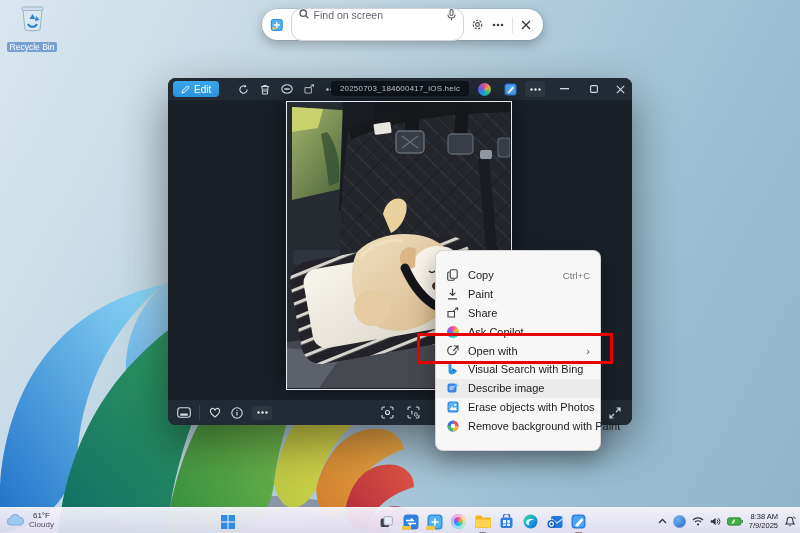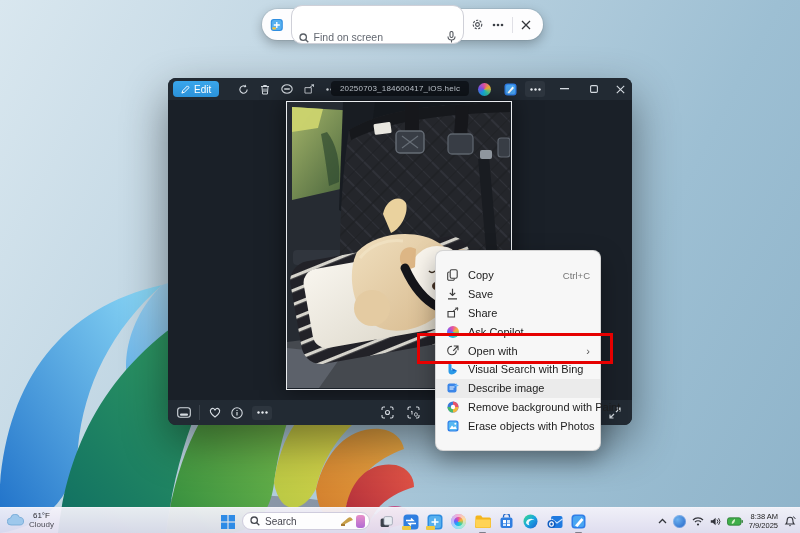--- a/index.html
+++ b/index.html
@@ -11,22 +11,22 @@
   
   #bloom { position:absolute; left:0; top:233px; width:430px; height:300px; pointer-events:none; }
   #recycle-bin { position:absolute; left:6px; top:4px; width:52px; text-align:center; cursor:default; }
   #recycle-bin .rb-label { display:inline-block; margin-top:1px; font-size:8.5px; color:#fff;
       background:rgba(70,125,190,.65); padding:0 3px; border-radius:2px; }
 
   
   #find-bar { position:absolute; left:262px; top:9px; width:281px; height:31px; background:#fdfdfe;
       border-radius:16px; box-shadow:0 4px 12px rgba(0,0,0,.28), 0 0 0 1px rgba(0,0,0,.06);
       display:flex; align-items:center; padding:0 10px 0 8px; gap:7px; }
-  #find-pill { flex:0 0 173px; height:39px; border:1px solid #cfd0d8; border-radius:11px;
-      display:flex; align-items:flex-end; padding:0 7px; gap:5px; background:#fff; }
+  #find-pill { flex:0 0 173px; height:33px; border:1px solid #cfd0d8; border-radius:11px;
+      display:flex; align-items:flex-start; padding:0 7px; gap:5px; background:#fff; }
   #find-pill .ph { font-size:10.5px; color:#636871; flex:1; }
   .fb-btn { width:18px; height:18px; display:flex; align-items:center; justify-content:center; border-radius:4px; }
   .fb-div { width:1px; height:16px; background:#e0e0e6; }
 
   
   #photos-win { position:absolute; left:168px; top:78px; width:464px; height:347px; border-radius:8px;
       background:#1a2028; box-shadow:0 18px 45px rgba(0,0,0,.45); overflow:hidden; }
   #pw-titlebar { position:absolute; left:0; top:0; right:0; height:22px; background:#222a33;
       display:flex; align-items:center; }
   #pw-bottombar { position:absolute; left:0; bottom:0; right:0; height:25px; background:#222a33;
@@ -117,20 +117,30 @@
     <path d="M162 52 C 192 42 210 44 222 56 C 178 80 150 122 140 176 C 118 150 120 94 162 52 Z" fill="url(#gB2)" opacity=".9"></path>
     <path d="M58 300 C 68 208 112 118 228 60 C 254 48 274 50 288 62 C 222 110 182 180 166 300 Z" fill="url(#gT)"></path>
     <path d="M166 300 C 180 192 232 110 334 94 C 302 140 282 190 274 250 C 270 286 248 300 226 300 Z" fill="url(#gG)"></path>
     <path d="M334 94 C 354 88 366 94 374 104 C 334 130 308 170 298 216 C 288 176 298 122 334 94 Z" fill="#b8e060" opacity=".85"></path>
     <path d="M274 250 C 280 204 302 168 342 158 C 362 154 374 162 380 172 C 346 190 324 220 316 256 C 302 282 280 282 274 250 Z" fill="url(#gY)"></path>
     <path d="M316 256 C 326 216 350 194 380 196 C 394 197 402 206 404 216 C 376 226 354 246 346 274 C 332 292 318 284 316 256 Z" fill="url(#gO)"></path>
     <path d="M346 274 C 352 244 372 228 396 232 C 408 235 414 244 414 254 C 394 260 374 272 368 294 C 356 302 348 292 346 274 Z" fill="url(#gR)"></path>
     <path d="M368 294 C 374 278 388 270 402 274 C 410 277 414 284 413 290 C 398 292 384 296 378 300 L 366 300 Z" fill="#c34f86"></path>
   </svg>
 
+  <div id="recycle-bin">
+    <svg width="27" height="28" viewBox="0 0 27 28">
+      <path d="M4 6 L23 6 L21 26 Q13.5 28 6 26 Z" fill="#dce8f0" stroke="#9ab4c6" stroke-width="1"></path>
+      <rect x="3" y="3" width="21" height="3.5" rx="1.5" fill="#cfe0ec" stroke="#9ab4c6" stroke-width="1"></rect>
+      <path d="M13.5 10 l3 5 h-6 Z" fill="#2f7fd4"></path>
+      <path d="M9 20 a5 5 0 0 0 9 0" fill="none" stroke="#2f7fd4" stroke-width="2"></path>
+      <path d="M17 12 l3.5 4 -4.5 1" fill="#2f7fd4"></path>
+    </svg>
+    <div class="rb-label">Recycle Bin</div>
+  </div>
 
   <div id="find-bar">
     <svg width="18" height="18" viewBox="0 0 18 18">
       <rect x="1" y="1" width="16" height="16" rx="4" fill="#2f8ee0"></rect>
       <rect x="2.5" y="2.5" width="13" height="13" rx="3" fill="#56b0ef"></rect>
       <path d="M9 5 v8 M5 9 h8" stroke="#fff" stroke-width="1.8"></path>
       <rect x="3" y="12" width="5" height="3" rx="1" fill="#f2c33c"></rect>
     </svg>
     <div id="find-pill">
       <svg width="10" height="10" viewBox="0 0 10 10">
@@ -366,21 +376,21 @@
         </span>
       <span class="lbl">Copy</span>
       <span class="sc">Ctrl+C</span>
     </div>
     <div class="mi">
       <span class="ic">
           <svg width="11" height="12" viewBox="0 0 11 12">
             <path d="M5.5 0.8 V7.2 M2.8 4.8 L5.5 7.5 L8.2 4.8 M1 10.8 H10" fill="none" stroke="#3d3d3d" stroke-width="1.2"></path>
           </svg>
         </span>
-      <span class="lbl">Save</span>
+      <span class="lbl">Paint</span>
     </div>
     <div class="mi">
       <span class="ic">
           <svg width="12" height="11" viewBox="0 0 12 11">
             <path d="M1 4.5 h6.5 v5.5 h-6.5 Z" fill="none" stroke="#3d3d3d" stroke-width="1.1"></path>
             <path d="M5.5 4.5 L10.8 0.9 M10.8 0.9 L8.2 1.2 M10.8 0.9 L10.5 3.5" stroke="#3d3d3d" stroke-width="1" fill="none"></path>
           </svg>
         </span>
       <span class="lbl">Share</span>
     </div>
@@ -411,43 +421,43 @@
     </div>
     <div class="mi hl">
       <span class="ic">
           <svg width="12" height="12" viewBox="0 0 12 12">
             <rect x="0.5" y="1.5" width="9" height="9" rx="2" fill="#3b86e8"></rect>
             <path d="M2.5 5 h5 M2.5 7 h4" stroke="#fff" stroke-width="1"></path>
             <path d="M9.5 1 l.7 1.8 1.8 .7 -1.8 .7 -.7 1.8 -.7 -1.8 -1.8 -.7 1.8 -.7 Z" fill="#6db6f8"></path>
           </svg>
         </span>
       <span class="lbl">Describe image</span>
+    </div>
+    <div class="mi">
+      <span class="ic">
+          <svg width="12" height="12" viewBox="0 0 12 12">
+            <rect x="0.5" y="0.5" width="11" height="11" rx="2.5" fill="#2f7ee8"></rect>
+            <rect x="1.6" y="1.6" width="8.8" height="8.8" rx="1.8" fill="#56b8f2"></rect>
+            <path d="M2.5 9 L5 5.5 L6.8 7.5 L8.2 6 L9.8 9 Z" fill="#fff"></path>
+            <circle cx="8.3" cy="3.8" r="1" fill="#fff"></circle>
+          </svg>
+        </span>
+      <span class="lbl">Erase objects with Photos</span>
     </div>
     <div class="mi">
       <span class="ic">
           <svg width="12" height="12" viewBox="0 0 12 12">
             <circle cx="6" cy="6" r="5.5" fill="#3a78d8"></circle>
             <path d="M6 0.5 A5.5 5.5 0 0 1 11.5 6 L6 6 Z" fill="#e8536a"></path>
             <path d="M11.5 6 A5.5 5.5 0 0 1 6 11.5 L6 6 Z" fill="#f2b63c"></path>
             <path d="M6 11.5 A5.5 5.5 0 0 1 0.5 6 L6 6 Z" fill="#49b86a"></path>
             <circle cx="6" cy="6" r="2.2" fill="#fff"></circle>
           </svg>
         </span>
       <span class="lbl">Remove background with Paint</span>
-    </div>
-    <div class="mi">
-      <span class="ic">
-          <svg width="12" height="12" viewBox="0 0 12 12">
-            <rect x="0.5" y="0.5" width="11" height="11" rx="2.5" fill="#2f7ee8"></rect>
-            <rect x="1.6" y="1.6" width="8.8" height="8.8" rx="1.8" fill="#56b8f2"></rect>
-            <path d="M2.5 9 L5 5.5 L6.8 7.5 L8.2 6 L9.8 9 Z" fill="#fff"></path>
-            <circle cx="8.3" cy="3.8" r="1" fill="#fff"></circle>
-          </svg>
-        </span>
-      <span class="lbl">Erase objects with Photos</span>
     </div>
   </div>
 
   <div id="red-box"></div>
 
   <div id="taskbar">
     <div id="tb-weather">
       <svg width="17" height="12" viewBox="0 0 17 12">
         <path d="M4 11 a3.5 3.5 0 0 1 -0.4 -7 A4.6 4.6 0 0 1 12.5 3.4 A3.2 3.2 0 0 1 13 11 Z" fill="#9ec8ec" stroke="#6fa6d4" stroke-width="0.8"></path>
       </svg>
@@ -459,34 +469,20 @@
 
     <div class="tb-icon" style="left:218px;">
       <svg width="14" height="14" viewBox="0 0 14 14">
           <rect x="0" y="0" width="6.4" height="6.4" fill="#2e8be6"></rect>
           <rect x="7.6" y="0" width="6.4" height="6.4" fill="#2e8be6"></rect>
           <rect x="0" y="7.6" width="6.4" height="6.4" fill="#2e8be6"></rect>
           <rect x="7.6" y="7.6" width="6.4" height="6.4" fill="#2e8be6"></rect>
         </svg>
     </div>
 
-    <div id="tb-search">
-      <svg width="10" height="10" viewBox="0 0 10 10">
-        <circle cx="4.2" cy="4.2" r="3.2" fill="none" stroke="#44474e" stroke-width="1.3"></circle>
-          <path d="M6.7 6.7 L9.3 9.3" stroke="#44474e" stroke-width="1.3"></path>
-      </svg>
-      <span class="s-lbl">Search</span>
-      <span style="display:flex;gap:2px;align-items:center;">
-        <svg width="14" height="12" viewBox="0 0 14 12">
-            <path d="M1 9 L8 3 Q10 1.5 11.5 3 L13 5 Q10 6 7 8 L2 10.5 Z" fill="#c8a04a"></path>
-            <rect x="1" y="9" width="4" height="2" fill="#a87c34"></rect>
-          </svg>
-        <span style="width:9px;height:13px;border-radius:3px;background:linear-gradient(#e890c8,#b06ad4);display:inline-block;"></span>
-      </span>
-    </div>
 
     <div class="tb-icon" style="left:377px;">
       <svg width="13" height="12" viewBox="0 0 13 12">
           <rect x="0.6" y="2.6" width="8.5" height="8.5" rx="1.5" fill="#3c424c"></rect>
           <rect x="4" y="0.6" width="8.4" height="8.4" rx="1.5" fill="#e8ecf2" stroke="#9aa2ae" stroke-width="0.8"></rect>
         </svg>
     </div>
     <div class="tb-icon" style="left:401px;">
       <svg width="16" height="16" viewBox="0 0 16 16">
           <rect x="0.5" y="0.5" width="15" height="15" rx="3.5" fill="#2f7ee0"></rect>

